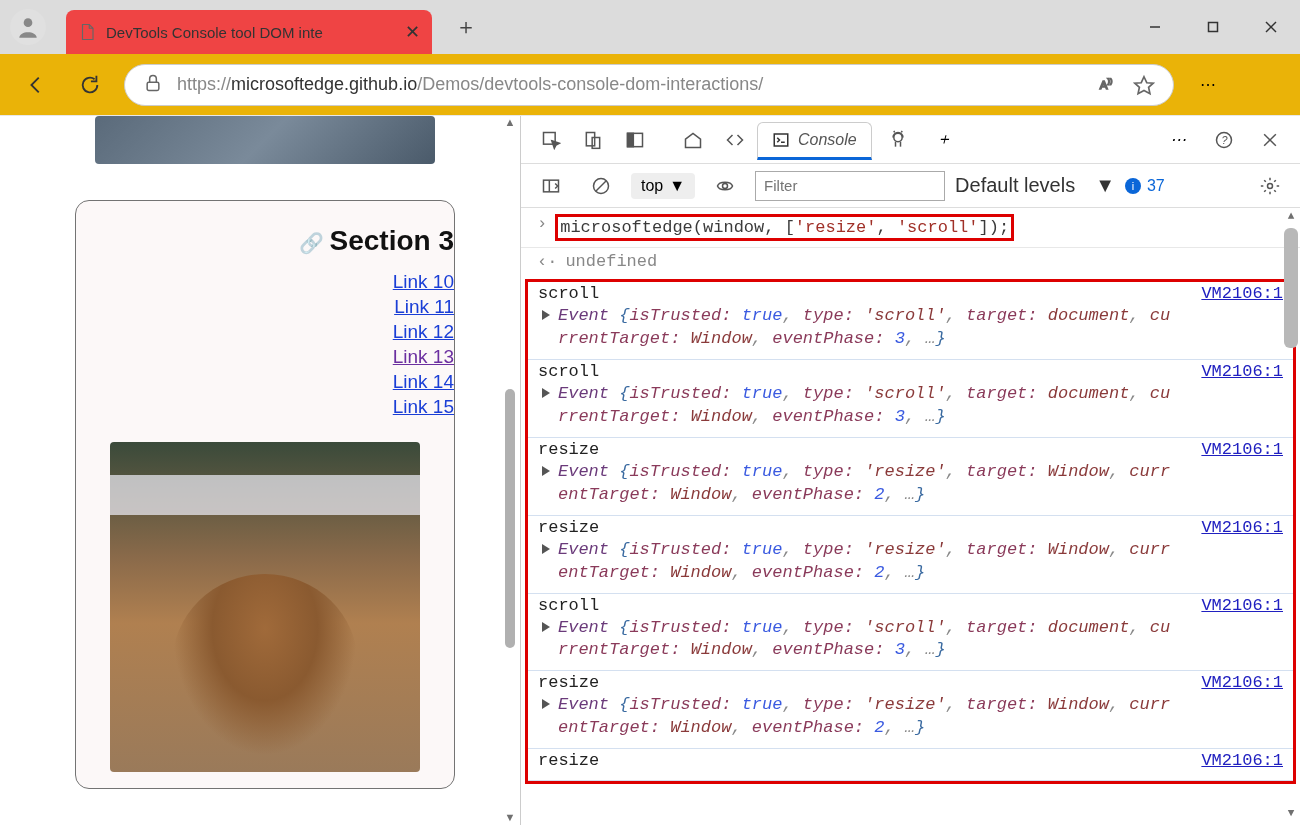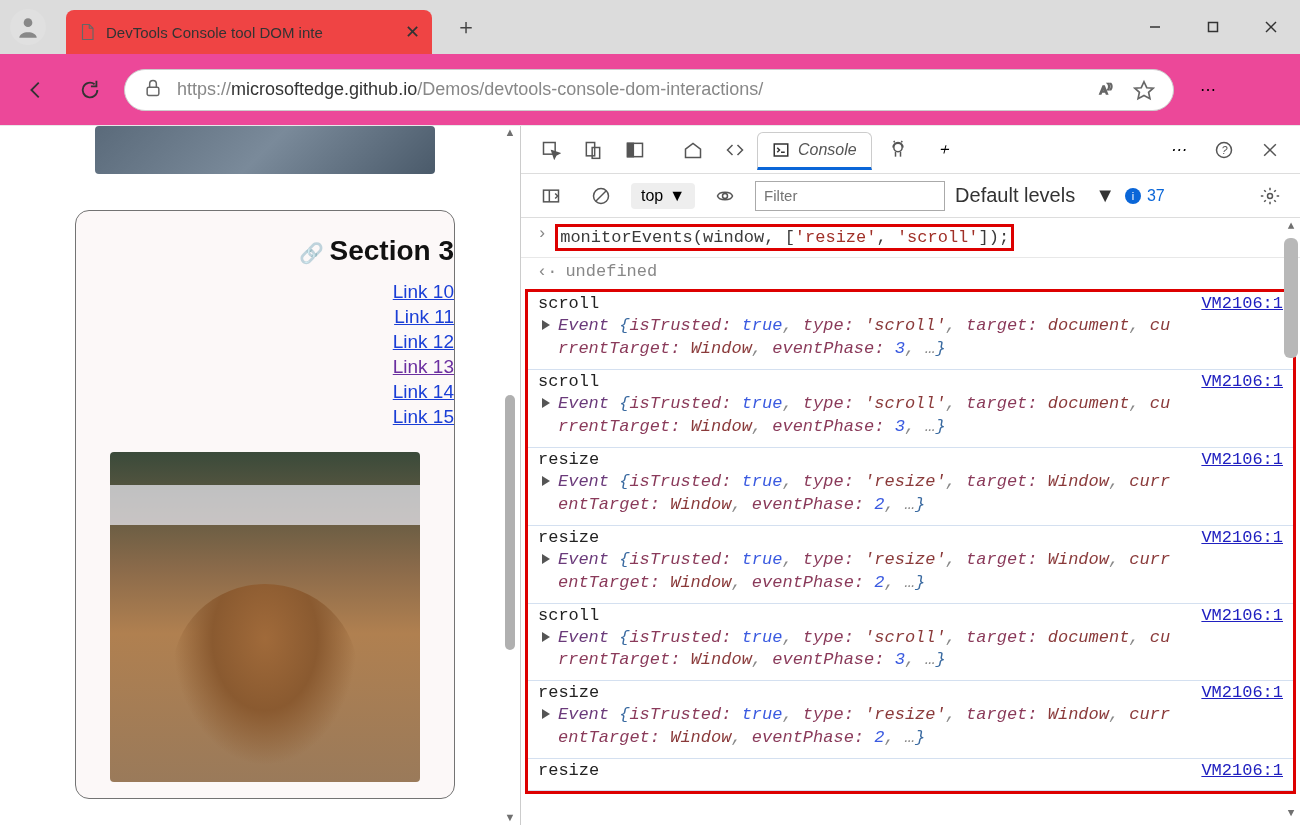--- a/index.html
+++ b/index.html
@@ -13,21 +13,21 @@
   .tab { background: #ef4444; height: 44px; width: 366px; border-radius: 8px 8px 0 0; display: flex; align-items: center; padding: 0 12px; gap: 10px; align-self: flex-end; }
   .tab-icon { width: 18px; height: 18px; }
   .tab-title { flex: 1; font-size: 15px; color: #333; overflow: hidden; text-overflow: ellipsis; white-space: nowrap; }
   .tab-close { font-size: 18px; color: #333; cursor: pointer; }
   .newtab { width: 40px; height: 40px; display: flex; align-items: center; justify-content: center; font-size: 22px; color: #444; margin-left: 14px; }
   .window-controls { margin-left: auto; display: flex; }
   .win-btn { width: 58px; height: 44px; display: flex; align-items: center; justify-content: center; font-size: 14px; color: #333; }
   .win-btn svg { width: 14px; height: 14px; stroke: #333; fill: none; stroke-width: 1.5; }
 
   
-  .urlbar-row { height: 72px; background: #ec4899; display: flex; align-items: center; padding: 0 16px; gap: 14px; border-bottom: 1px solid #e8e8e8; }
+  .urlbar-row { height: 62px; background: #eab308; display: flex; align-items: center; padding: 0 16px; gap: 14px; border-bottom: 1px solid #e8e8e8; }
   .nav-btn { width: 40px; height: 40px; display: flex; align-items: center; justify-content: center; }
   .nav-btn svg { width: 22px; height: 22px; stroke: #333; fill: none; stroke-width: 2; }
   .url-pill { flex: 0 0 1050px; height: 42px; background: white; border: 1px solid #ccc; border-radius: 21px; display: flex; align-items: center; padding: 0 18px; gap: 14px; }
   .lock svg { width: 20px; height: 20px; stroke: #666; fill: none; stroke-width: 1.8; }
   .url-text { flex: 1; font-size: 18px; color: #333; }
   .url-text .host { color: #333; }
   .url-text .path { color: #888; }
   .url-icon { width: 22px; display:flex; align-items:center; justify-content:center; }
   .url-icon svg { stroke: #666; fill:none; stroke-width:1.8; }
   .more-btn { width: 40px; height: 40px; display: flex; align-items: center; justify-content: center; }
@@ -298,21 +298,21 @@
               <circle cx="12" cy="12" r="3"></circle>
               <path d="M12 2v3M12 19v3M4 12H1M23 12h-3M5 5l2 2M17 17l2 2M19 5l-2 2M7 17l-2 2"></path>
             </svg>
           </div>
       </div>
 
       <div class="console-body">
         <div class="console-scroll">
           <div class="cmd-row">
             <span class="caret">›</span>
-            <span class="cmd-highlight"><span class="fn">monitorEvents</span><span class="punct">(</span><span class="fn">window</span><span class="punct">, [</span><span class="str">'resize'</span><span class="punct">, </span><span class="str">'scroll'</span><span class="punct">]);</span></span>
+            <span class="cmd-highlight"><span class="fn">microsoftedge</span><span class="punct">(</span><span class="fn">window</span><span class="punct">, [</span><span class="str">'resize'</span><span class="punct">, </span><span class="str">'scroll'</span><span class="punct">]);</span></span>
           </div>
           <div class="ret-row">
             <span class="caret">‹·</span>
             <span>undefined</span>
           </div>
           <div class="events-highlight" id="events-container">
               <div class="event-block">
                 <div class="event-name">scroll</div>
                 <a class="event-link">VM2106:1</a>
                 <div class="event-detail"><span class="cls">Event </span><span class="brace">{</span><span class="key">isTrusted: </span><span class="bool">true</span><span class="comma">, </span><span class="key">type: </span><span class="val">'scroll'</span><span class="comma">, </span><span class="key">target: </span><span class="tgt">document</span><span class="comma">, </span><span class="tgt">cu</span><br><span class="key">rrentTarget: </span><span class="tgt">Window</span><span class="comma">, </span><span class="key">eventPhase: </span><span class="num">3</span><span class="comma">, …</span><span class="brace">}</span></div>

